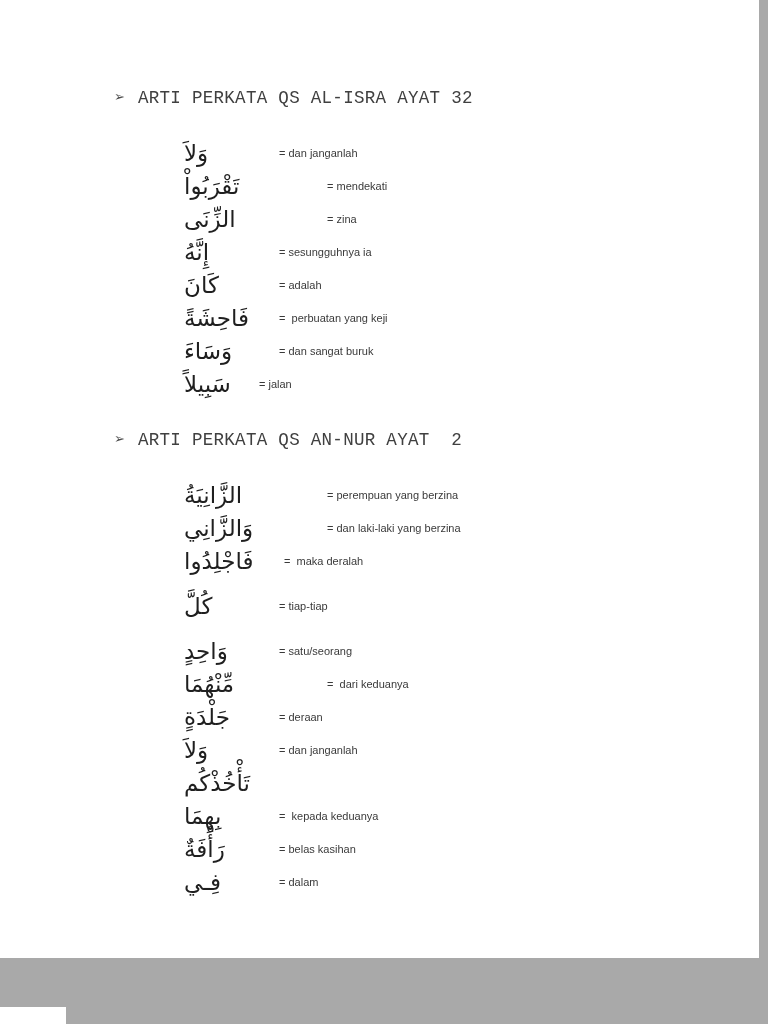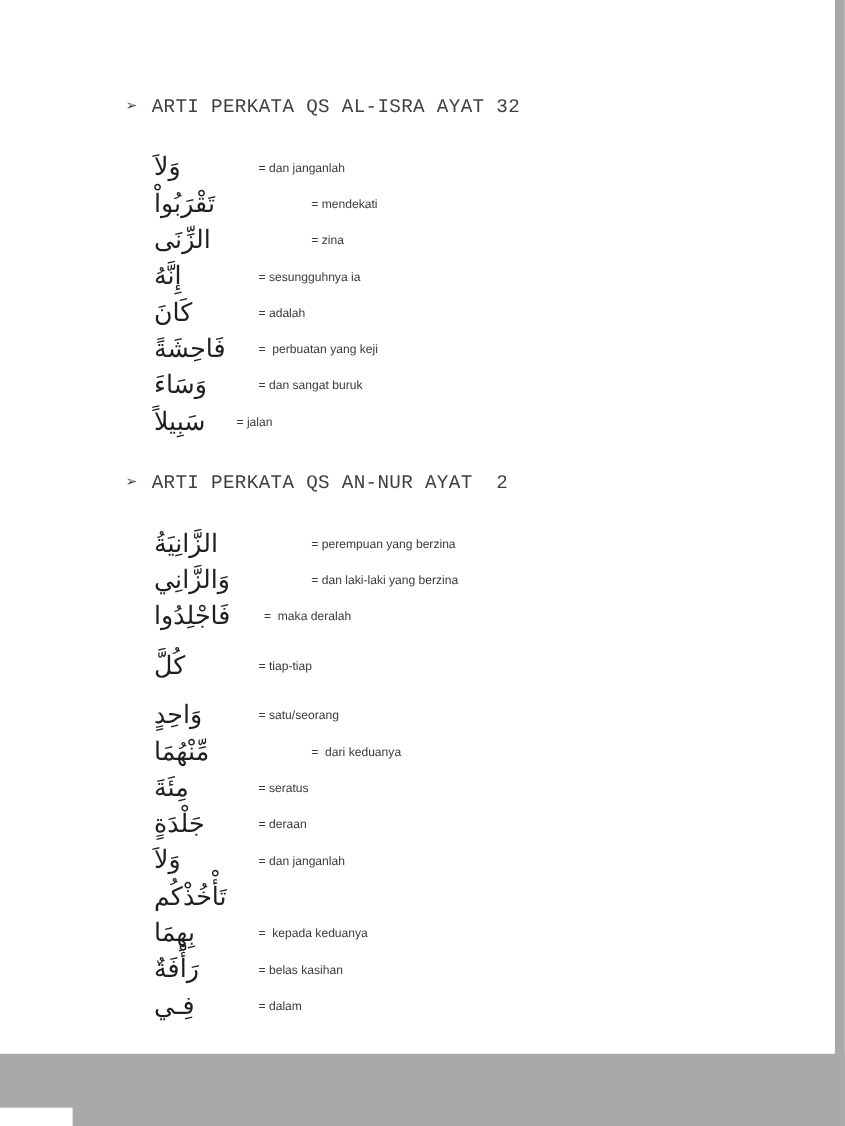--- a/index.html
+++ b/index.html
@@ -38,20 +38,21 @@
     font-size:17.5px;
     letter-spacing:0.3px;
     color:#404040;
     white-space:pre;
     font-family:Liberation Mono, monospace;
   }
   .h2-gap{margin-top:30px;}
   .row{
     position:relative;
     height:33px;
+    margin-left:44px;
   }
   .row.gap{margin-top:12px;}
   .row .ar{
     position:absolute;
     left:140px;
     top:50%;
     transform:translateY(-50%);
     font-size:23px;
     line-height:1;
     color:#1f1f1f;
@@ -155,24 +156,20 @@
     </div>
     <div class="row gap">
       <span class="ar">وَاحِدٍ</span>
       <span class="tr">= satu/seorang</span>
     </div>
     <div class="row t-indent">
       <span class="ar">مِّنْهُمَا</span>
       <span class="tr">=  dari keduanya</span>
     </div>
     <div class="row">
-      <span class="ar">مِئَةَ</span>
-      <span class="tr">= seratus</span>
-    </div>
-    <div class="row">
       <span class="ar">جَلْدَةٍ</span>
       <span class="tr">= deraan</span>
     </div>
     <div class="row">
       <span class="ar">وَلاَ</span>
       <span class="tr">= dan janganlah</span>
     </div>
     <div class="row">
       <span class="ar">تَأْخُذْكُم</span>
     </div>

